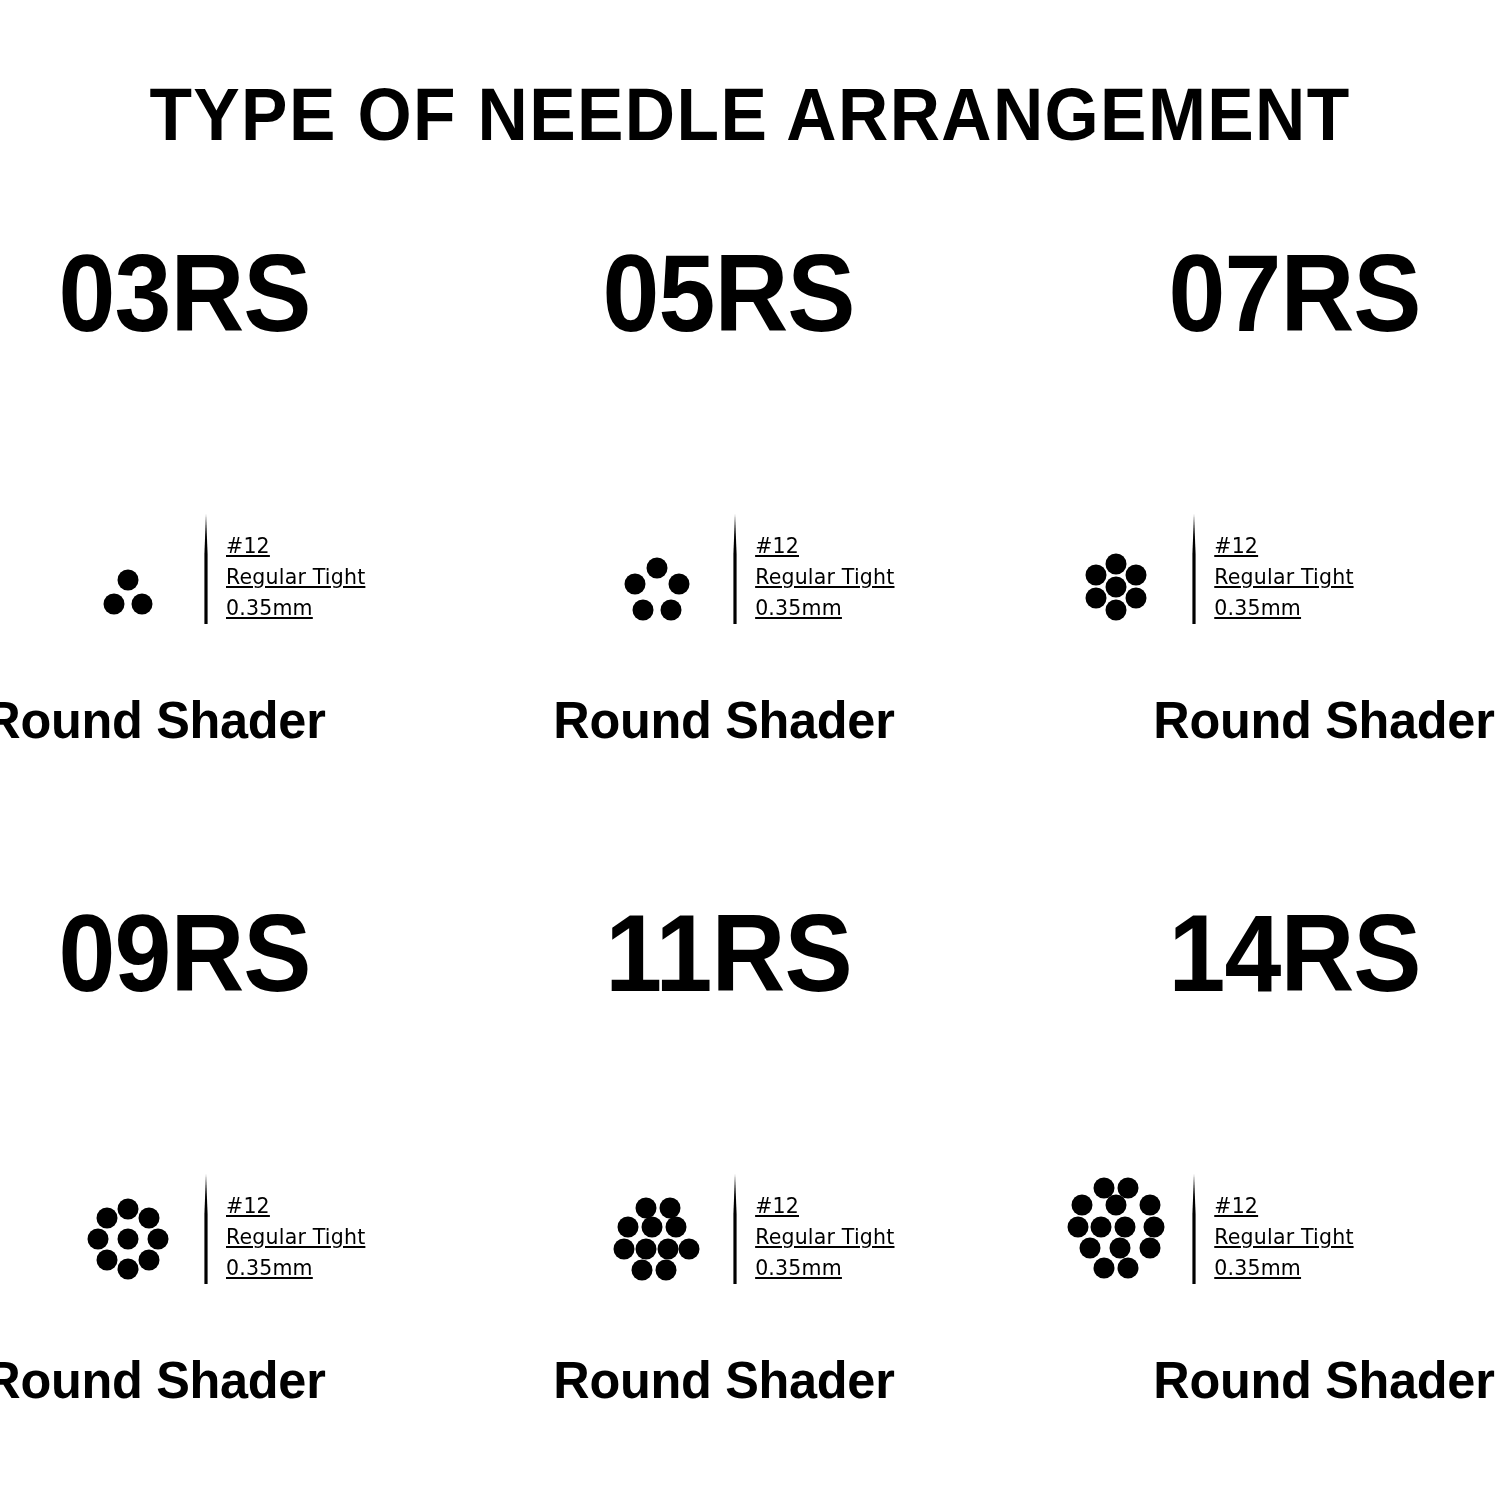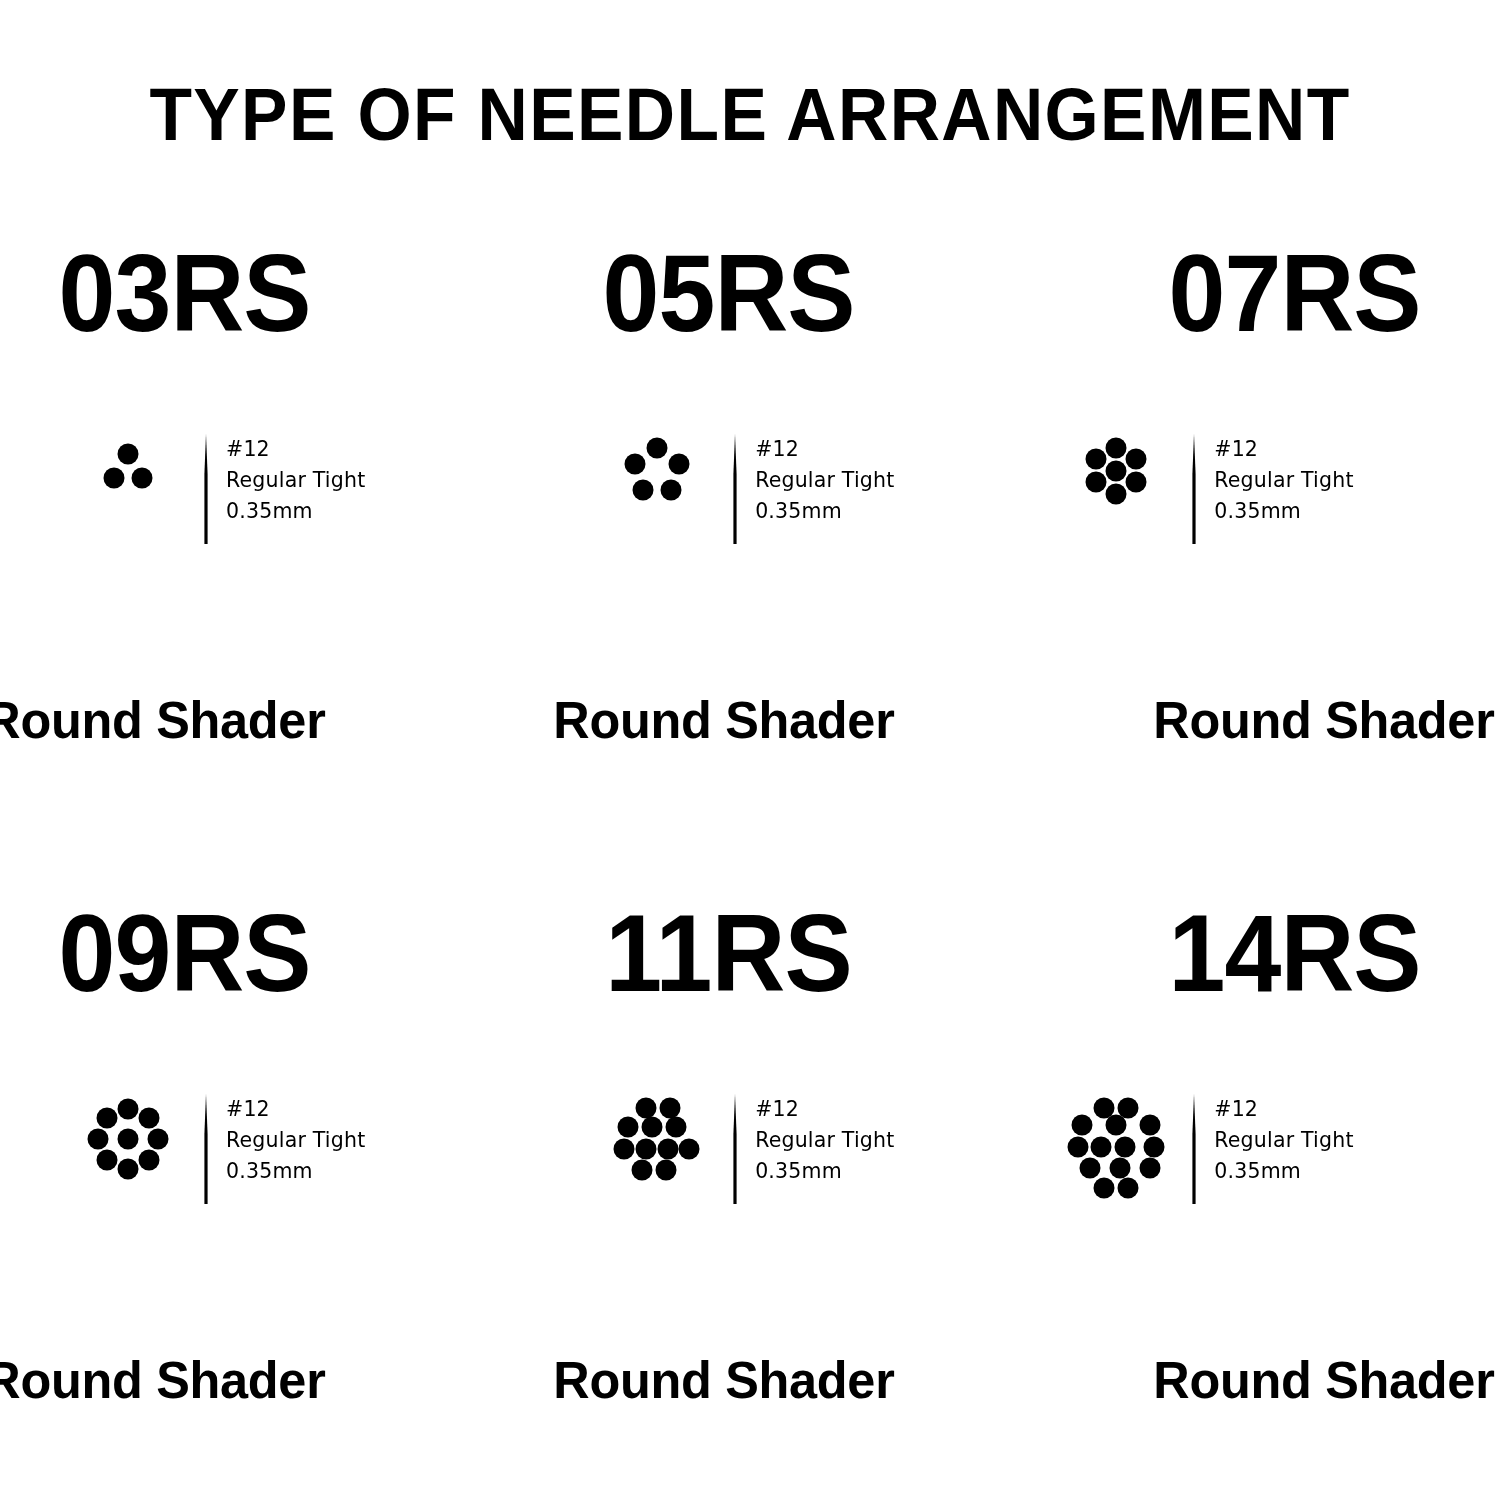--- a/index.html
+++ b/index.html
@@ -62,25 +62,26 @@
     margin-top: 10px;
     transform: scaleX(0.93);
     white-space: nowrap;
   }
 
   .needle-middle {
     margin-top: 86px;
     height: 190px;
     display: flex;
     flex-direction: row;
-    align-items: flex-start;
+    align-items: flex-end;
     justify-content: flex-start;
     padding-left: 16px;
     box-sizing: border-box;
     width: 100%;
+    text-decoration: underline;
   }
 
   .dot-pattern-wrap {
     width: 136px;
     display: flex;
     align-items: center;
     justify-content: center;
     flex: 0 0 auto;
   }
 

